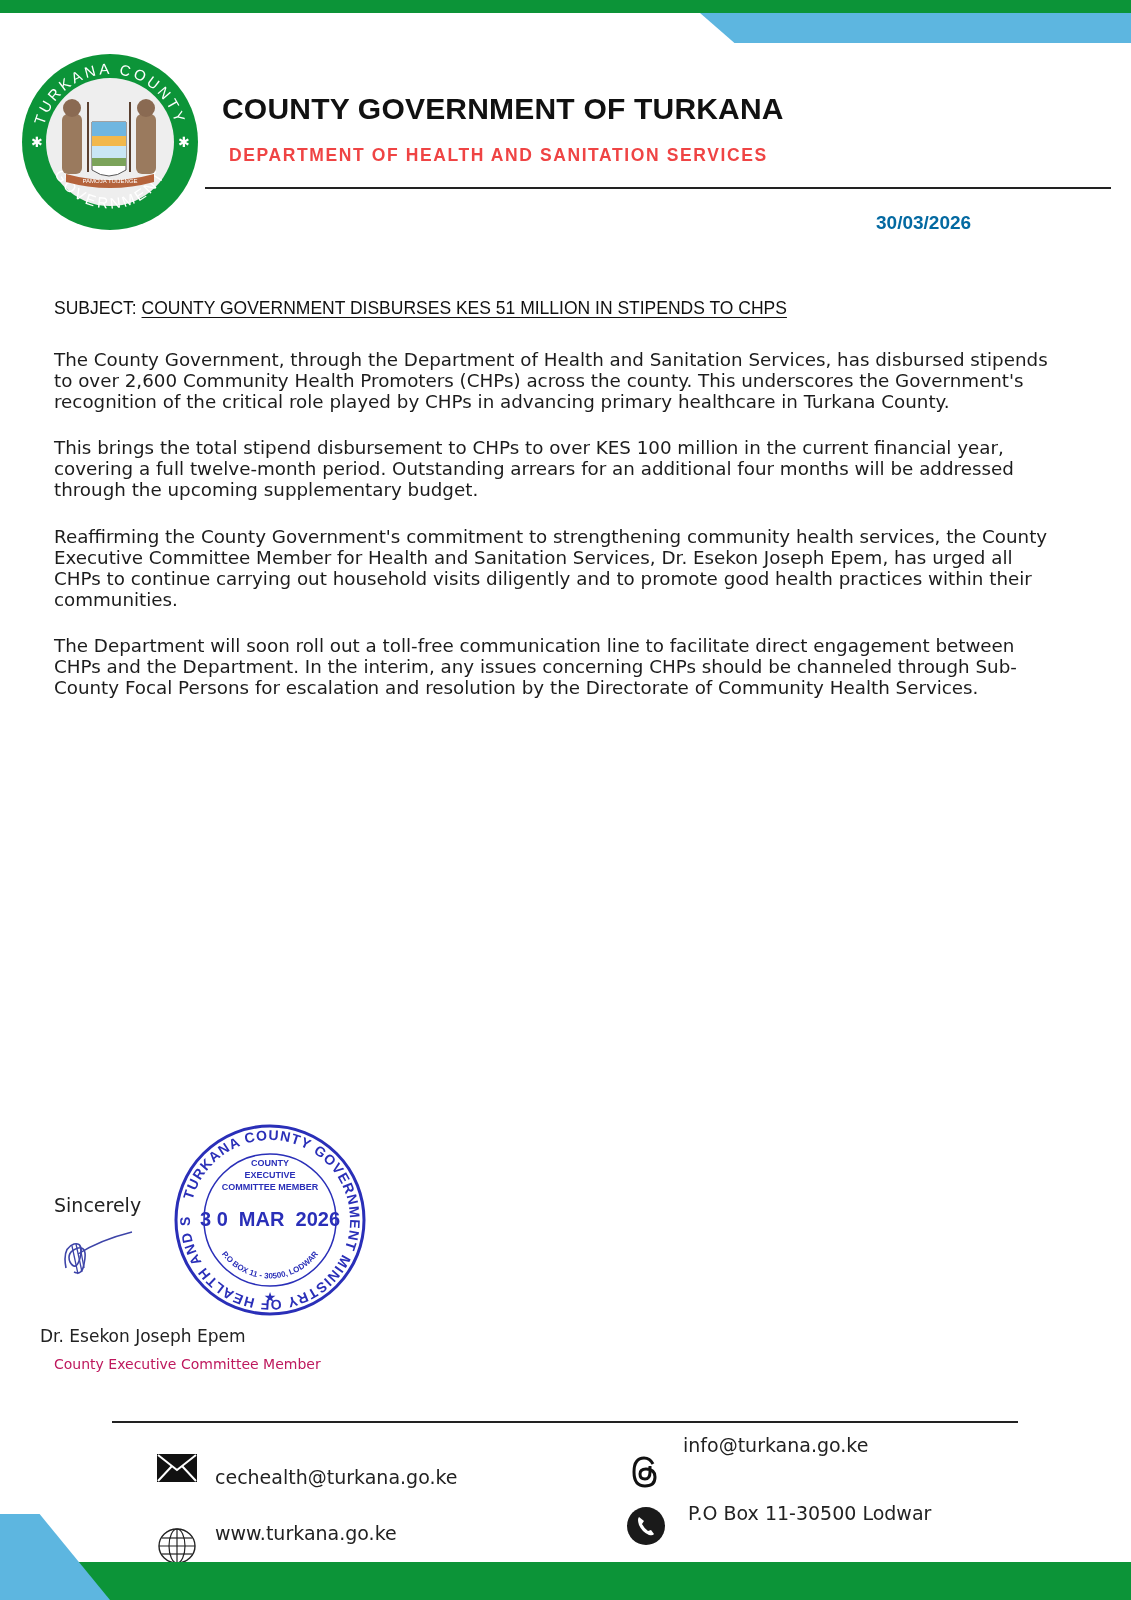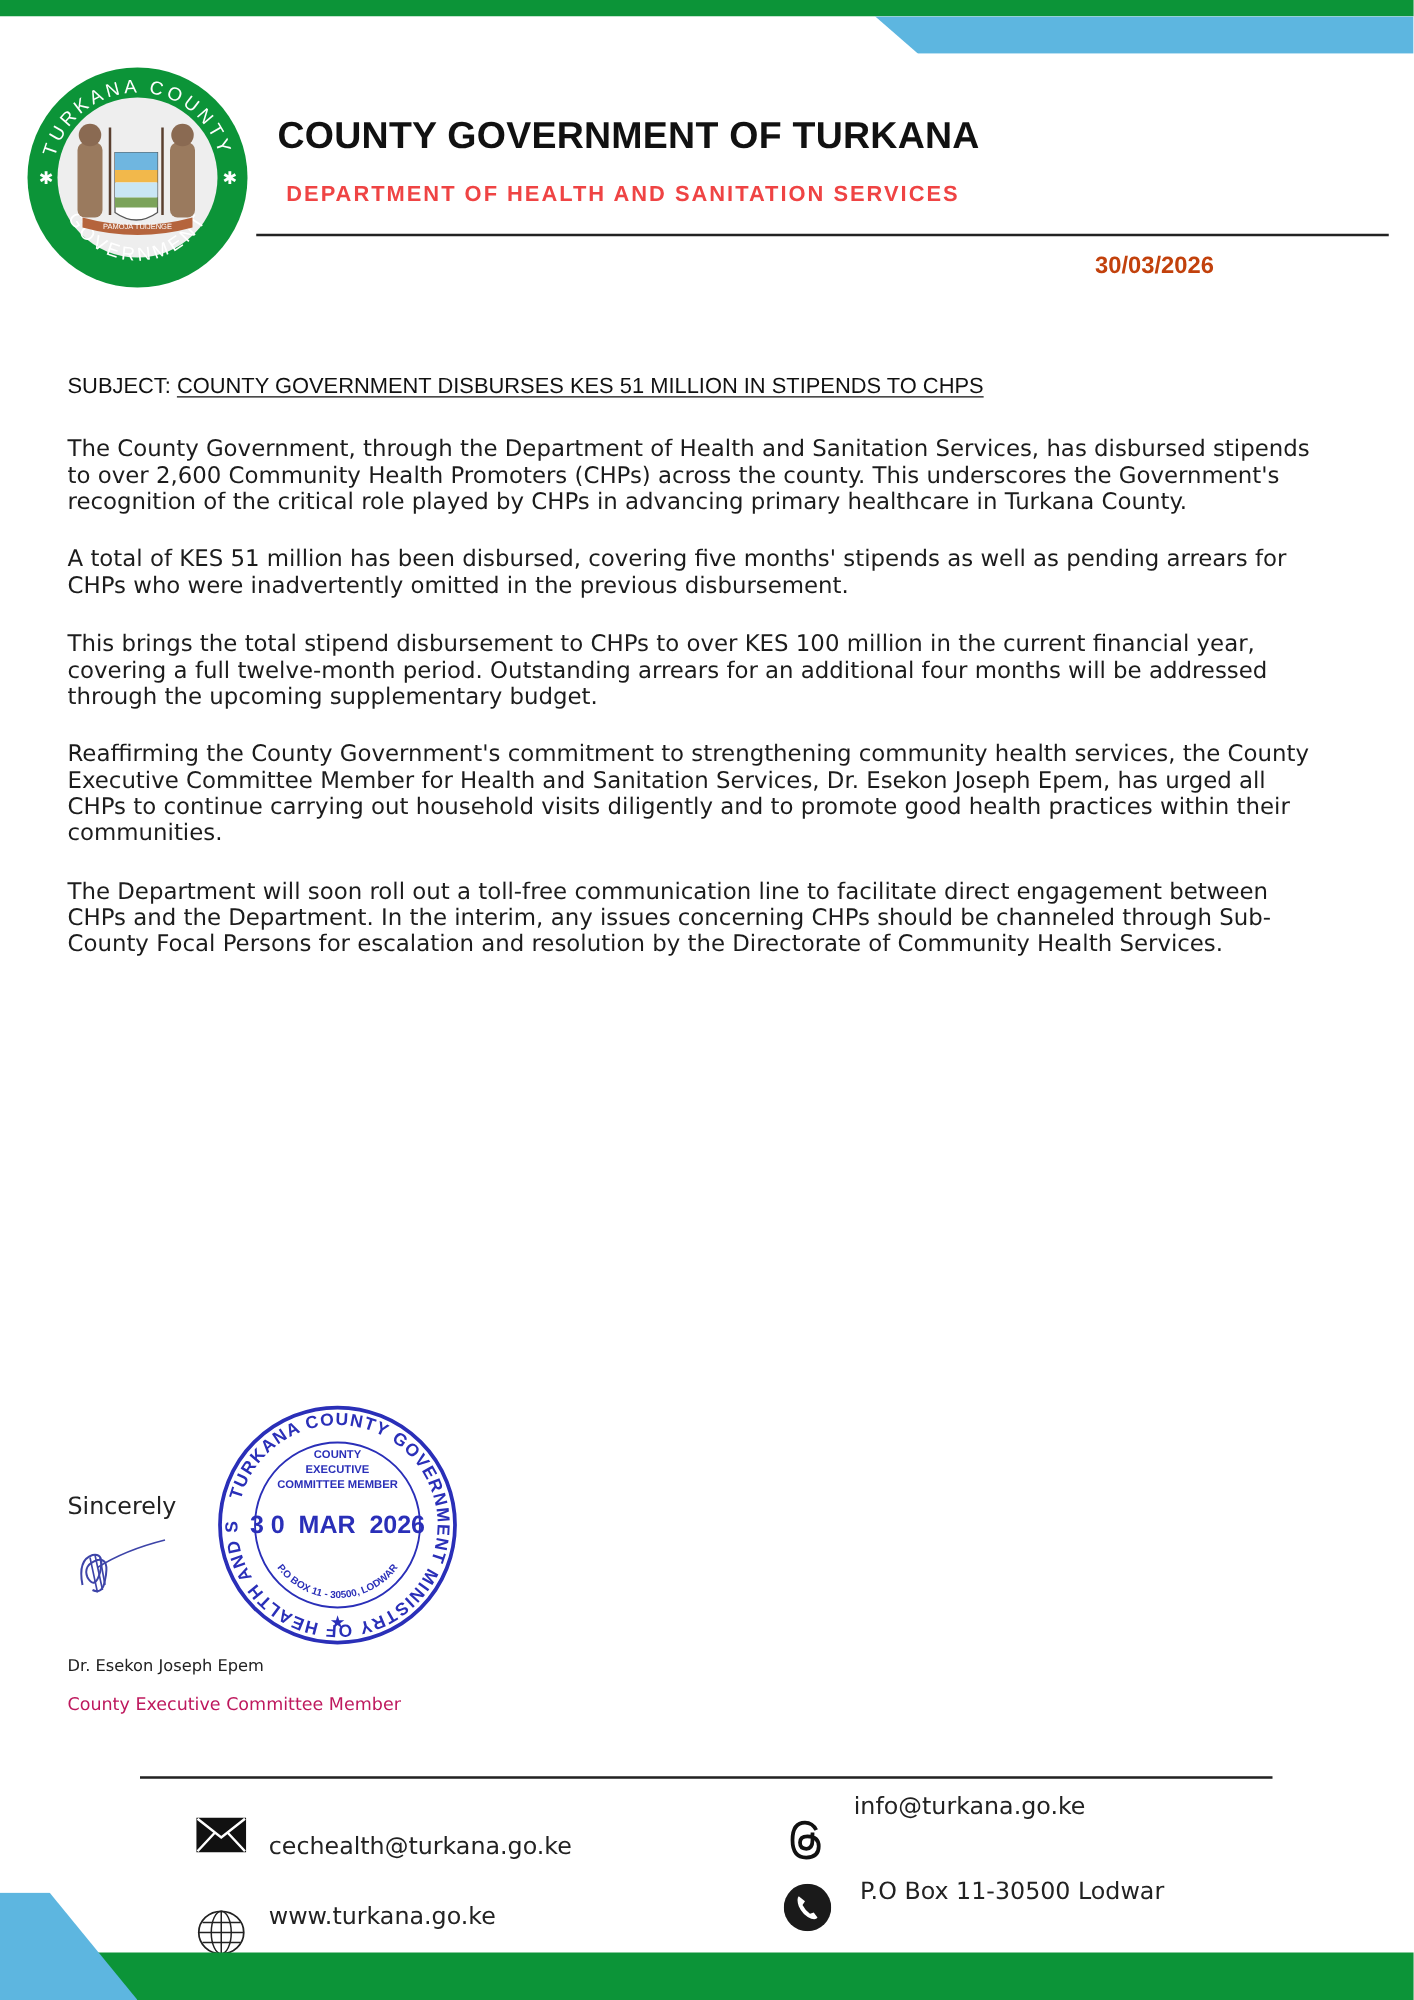--- a/index.html
+++ b/index.html
@@ -11,33 +11,33 @@
   .bottom-green { position:absolute; left:0; bottom:0; width:1131px; height:38px; background:#0c9438; }
   .bottom-blue { position:absolute; left:0; bottom:0; width:110px; height:86px; background:#5db6e0;
                  clip-path:polygon(0 0,36% 0,100% 100%,0 100%); }
 
   .seal { position:absolute; left:20px; top:52px; width:180px; height:180px; }
   .title { position:absolute; left:222px; top:92px; font-family:"Liberation Sans",sans-serif; font-weight:bold;
            font-size:30px; letter-spacing:0.2px; color:#111; }
   .dept { position:absolute; left:229px; top:145px; font-family:"Liberation Sans",sans-serif; font-weight:bold;
           font-size:17.5px; letter-spacing:1.6px; color:#ef4444; }
   .hr-top { position:absolute; left:205px; top:187px; width:906px; height:2px; background:#222; }
-  .date { position:absolute; left:876px; top:202px; font-family:"Liberation Sans",sans-serif; font-weight:bold;
-          font-size:19px; color:#c2410c; }
+  .date { position:absolute; left:876px; top:212px; font-family:"Liberation Sans",sans-serif; font-weight:bold;
+          font-size:19px; color:#0369a1; }
 
   .subject { position:absolute; left:54px; top:298px; font-family:"Liberation Sans",sans-serif; font-weight:normal;
              font-size:17.5px; color:#111; }
   .subject u { text-decoration:underline; text-underline-offset:3px; }
   .body { position:absolute; left:54px; top:349px; width:1000px; font-size:18.3px; line-height:21px; color:#1c1c1c; }
   .body p { margin:0 0 25.4px 0; }
 
   .sincerely { position:absolute; left:54px; top:1194px; font-size:19px; color:#222; }
   .signature { position:absolute; left:60px; top:1228px; }
   .stamp { position:absolute; left:172px; top:1122px; width:196px; height:196px; }
-  .signer-name { position:absolute; left:54px; top:1326px; font-size:13px; color:#222; }
+  .signer-name { position:absolute; left:40px; top:1326px; font-size:17px; color:#222; }
   .signer-role { position:absolute; left:54px; top:1356px; font-size:14px; color:#be185d; }
 
   .hr-bottom { position:absolute; left:112px; top:1421px; width:906px; height:2px; background:#222; }
   .contact { position:absolute; display:flex; align-items:flex-start; }
   .contact .ic { width:40px; height:40px; display:flex; align-items:center; justify-content:center; }
   .contact span.txt { font-size:19px; color:#222; margin-left:18px; }
 </style>
 </head>
 <body>
 
@@ -80,21 +80,20 @@
 <div class="dept">DEPARTMENT OF HEALTH AND SANITATION SERVICES</div>
 <div class="hr-top"></div>
 <div class="date">30/03/2026</div>
 
 <div class="subject">
   <span>SUBJECT: </span><u>COUNTY GOVERNMENT DISBURSES KES 51 MILLION IN STIPENDS TO CHPS</u>
 </div>
 
 <div class="body">
   <p>The County Government, through the Department of Health and Sanitation Services, has disbursed stipends to over 2,600 Community Health Promoters (CHPs) across the county. This underscores the Government's recognition of the critical role played by CHPs in advancing primary healthcare in Turkana County.</p>
-  <p>A total of KES 51 million has been disbursed, covering five months' stipends as well as pending arrears for CHPs who were inadvertently omitted in the previous disbursement.</p>
   <p>This brings the total stipend disbursement to CHPs to over KES 100 million in the current financial year, covering a full twelve-month period. Outstanding arrears for an additional four months will be addressed through the upcoming supplementary budget.</p>
   <p>Reaffirming the County Government's commitment to strengthening community health services, the County Executive Committee Member for Health and Sanitation Services, Dr. Esekon Joseph Epem, has urged all CHPs to continue carrying out household visits diligently and to promote good health practices within their communities.</p>
   <p>The Department will soon roll out a toll-free communication line to facilitate direct engagement between CHPs and the Department. In the interim, any issues concerning CHPs should be channeled through Sub-County Focal Persons for escalation and resolution by the Directorate of Community Health Services.</p>
 </div>
 
 <div class="sincerely">Sincerely</div>
 
 <svg class="signature" width="80" height="60" viewBox="0 0 80 60">
   <path d="M6 40 Q2 20 14 16 Q24 14 20 30 Q16 44 10 34 Q6 24 18 20 Q28 18 24 36 Q22 48 14 44" fill="none" stroke="#3d44a8" stroke-width="1.6"></path>
   <path d="M12 18 L18 46 M16 16 L22 44 M20 18 L24 40" stroke="#3d44a8" stroke-width="1.3"></path>

